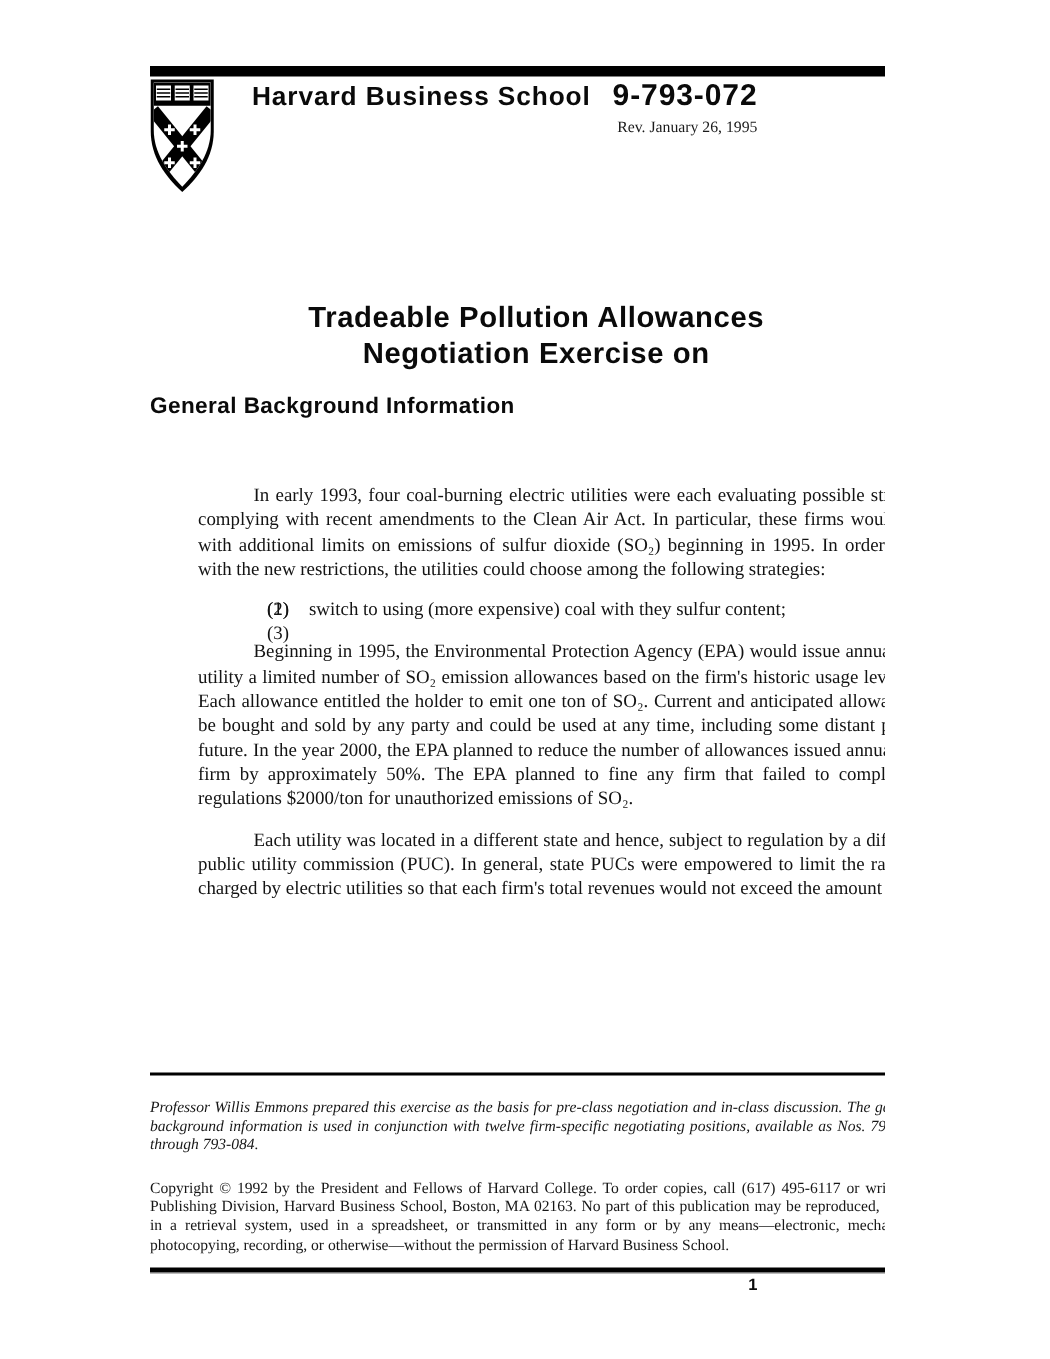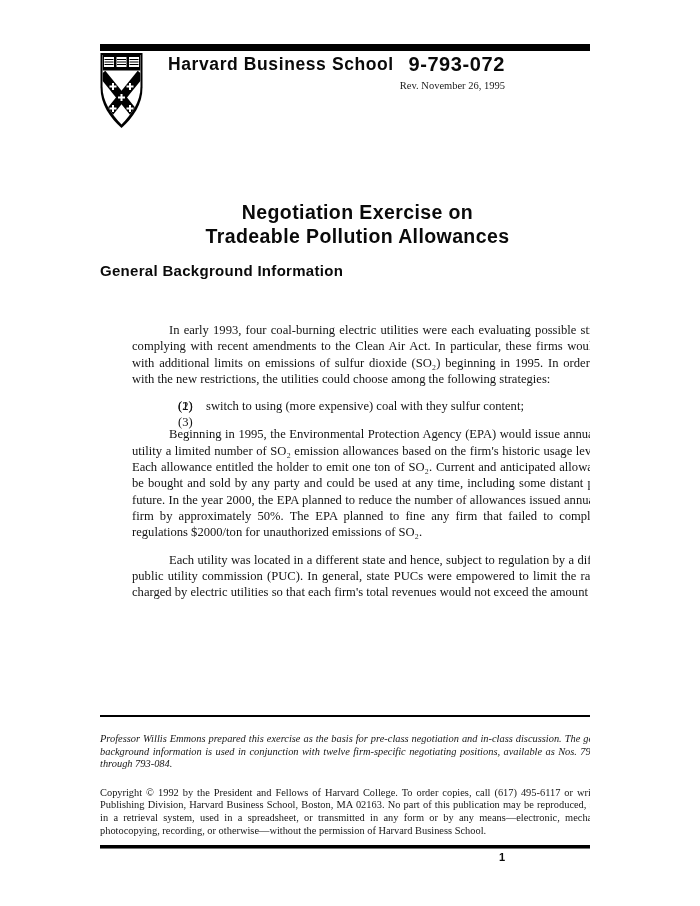--- a/index.html
+++ b/index.html
@@ -104,26 +104,26 @@
           <use href="#crossShape" x="60" y="112"></use>
         </g>
       </g>
     </svg>
   </div>
 
   <div class="school-name">Harvard Business School</div>
 
   <div class="header-right">
     <div class="doc-number">9-793-072</div>
-    <div class="revision">Rev. November 26, 1995</div>
+    <div class="revision">Rev. January 26, 1995</div>
   </div>
 
   <div class="title-block">
+    <div>Tradeable Pollution Allowances</div>
     <div>Negotiation Exercise on</div>
-    <div>Tradeable Pollution Allowances</div>
   </div>
 
   <div class="subtitle-block">General Background Information</div>
 
   <div class="body-block">
     <p class="para indent">In early 1993, four coal-burning electric utilities were each evaluating possible strategies for complying with recent amendments to the Clean Air Act. In particular, these firms would be faced with additional limits on emissions of sulfur dioxide (SO₂) beginning in 1995. In order to comply with the new restrictions, the utilities could choose among the following strategies:</p>
 
     <div class="list">
       <div class="list-item">
         <span class="list-num">(1)</span>

